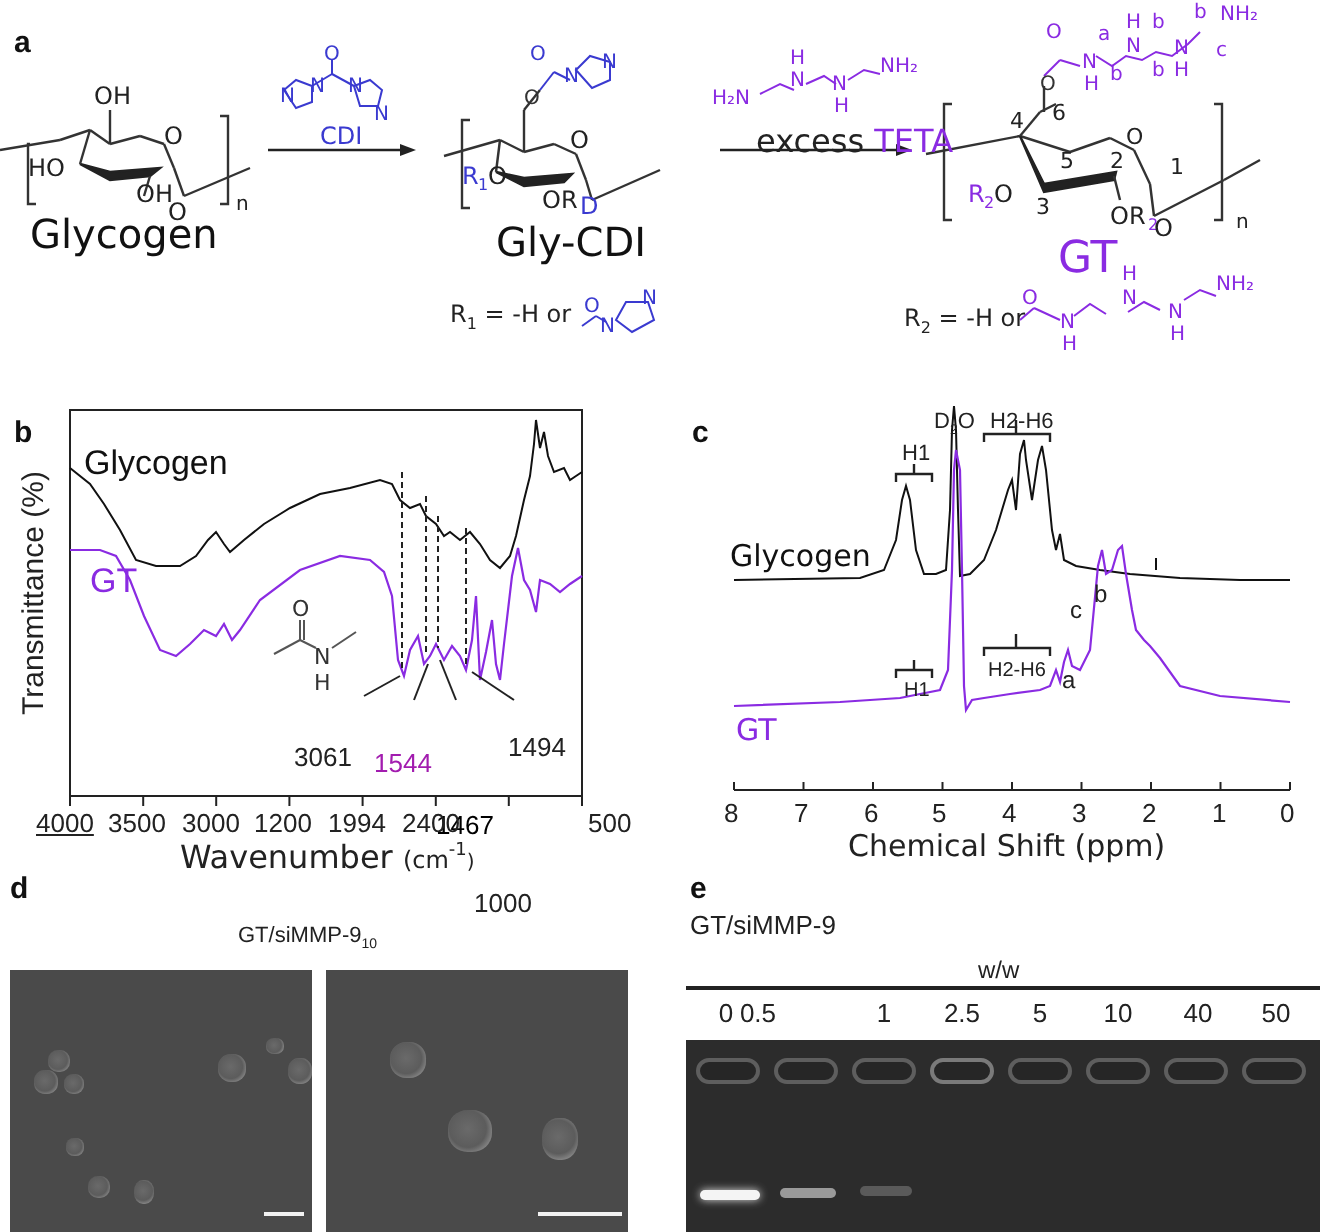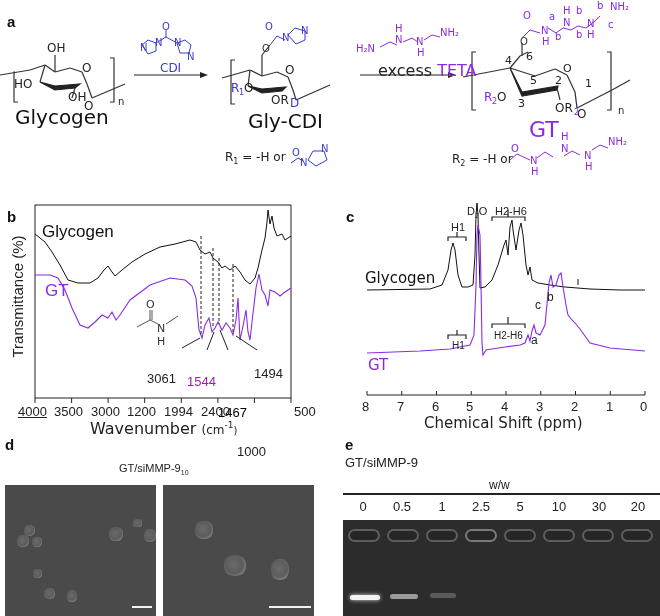--- a/index.html
+++ b/index.html
@@ -353,27 +353,27 @@
   <div class="particle" style="left:108px;top:74px;width:18px;height:21px;"></div>
   <div class="scalebar" style="left:106px;top:121px;width:42px;"></div>
 </div>
 
 <div class="panel-letter" style="left:345px;top:436px;">e</div>
 <div class="abs" style="left:345px;top:455px;font-size:13px;color:#222;">GT/siMMP-9</div>
 <div class="abs" style="left:489px;top:478px;font-size:12px;color:#222;">w/w</div>
 <div class="abs" style="left:343px;top:493px;width:317px;height:2px;background:#222;"></div>
 
 <div class="lane-label" style="left:345px;top:499px;">0</div>
-<div class="lane-label" style="left:384px;top:499px;">0.5</div>
+<div class="lane-label" style="left:361px;top:499px;">0.5</div>
 <div class="lane-label" style="left:424px;top:499px;">1</div>
 <div class="lane-label" style="left:463px;top:499px;">2.5</div>
 <div class="lane-label" style="left:502px;top:499px;">5</div>
 <div class="lane-label" style="left:541px;top:499px;">10</div>
-<div class="lane-label" style="left:581px;top:499px;">30</div>
-<div class="lane-label" style="left:620px;top:499px;">20</div>
+<div class="lane-label" style="left:581px;top:499px;">40</div>
+<div class="lane-label" style="left:620px;top:499px;">50</div>
 
 <div class="gel" style="left:343px;top:520px;width:317px;height:96px;">
   <div class="well" style="left:5px;top:9px;width:28px;"></div>
   <div class="well" style="left:44px;top:9px;width:28px;"></div>
   <div class="well" style="left:83px;top:9px;width:28px;"></div>
   <div class="well" style="left:122px;top:9px;width:28px;border-color:#7a7a7a;"></div>
   <div class="well" style="left:161px;top:9px;width:28px;"></div>
   <div class="well" style="left:200px;top:9px;width:28px;"></div>
   <div class="well" style="left:239px;top:9px;width:28px;"></div>
   <div class="well" style="left:278px;top:9px;width:28px;"></div>

